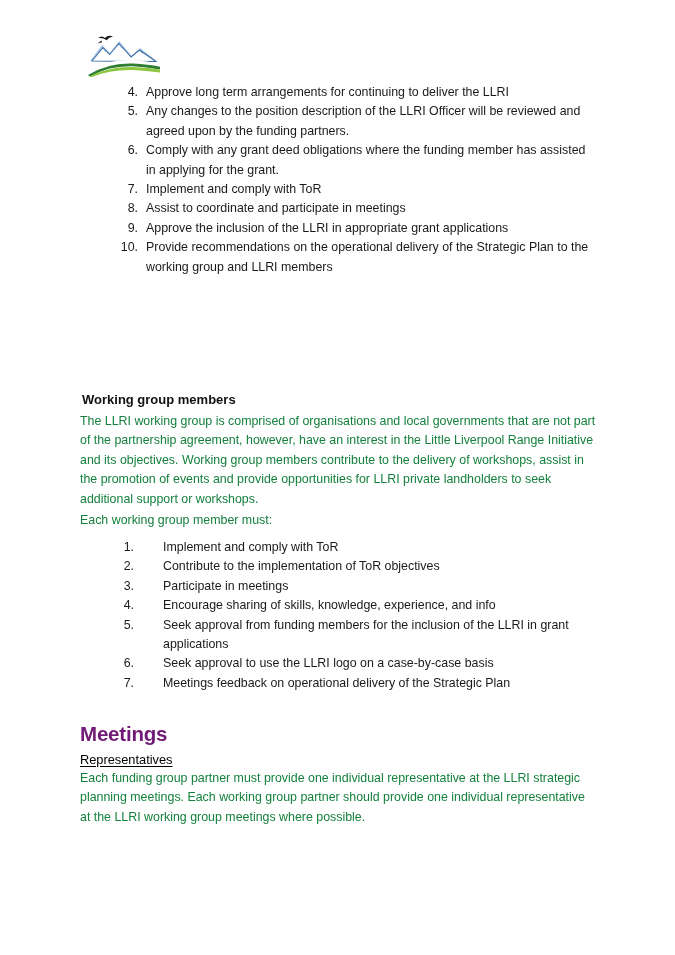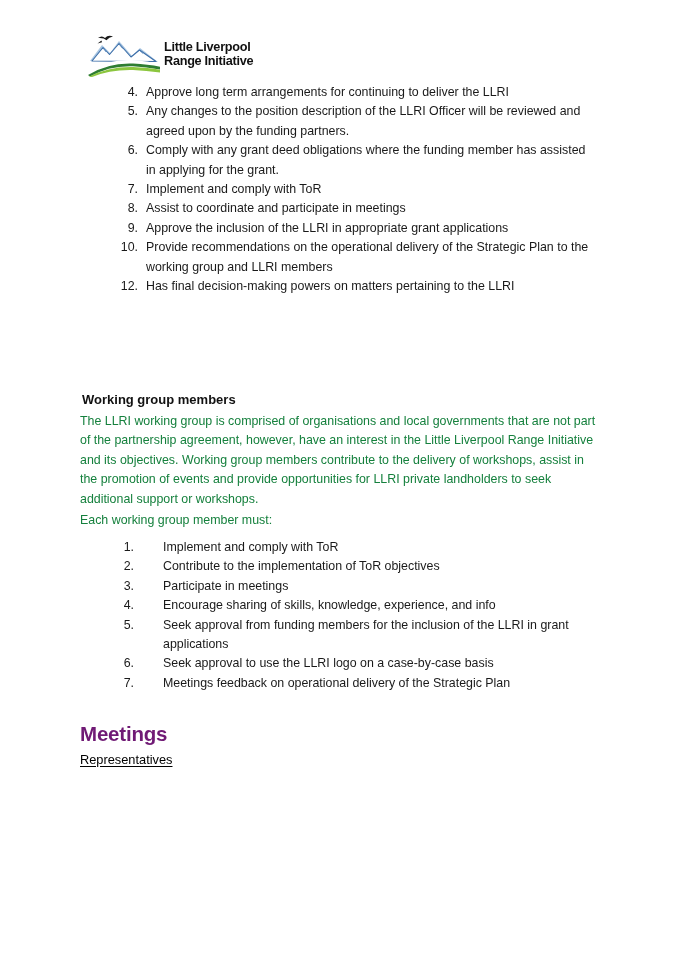--- a/index.html
+++ b/index.html
@@ -134,24 +134,20 @@
       <path d="M4 30 L15 16.5 L21.5 23.5 L31 12.5 L43 26 L51.5 19 L68 30.5 Z" fill="#ffffff" stroke="#3c6ea8" stroke-width="1.1" stroke-linejoin="round"></path>
 
       <path d="M15 17 L18 21 M31 13 L34.5 17.5 M51.5 19.5 L55 22.5" stroke="#5c8cc0" stroke-width="0.8" fill="none"></path>
 
       <path d="M0 40 Q20 28 44 29 Q60 30 72 33 L72 36 Q58 33 44 32 Q20 31 0 43 Z" fill="#ffffff"></path>
 
       <path d="M0 44 Q20 31.5 45 32.5 Q60 33.2 72 35.8 L72 38.5 Q58 36 45 35.2 Q21 34.4 2 45.6 Z" fill="#2e7d32"></path>
 
       <path d="M1 45.8 Q20 35.5 45 36 Q60 36.6 72 38.8 L72 41.5 Q58 39.5 45 39 Q22 38.4 4 46 Z" fill="#8cc63f"></path>
     </svg>
-    <div class="logo-words">
-      <span class="l1">Little Liverpool</span>
-      <span class="l2">Range Initiative</span>
-    </div>
   </div>
 
   <ol class="num-list list-a">
       <li>
         <span class="num">4.</span>
         <span class="txt">Approve long term arrangements for continuing to deliver the LLRI</span>
       </li>
       <li>
         <span class="num">5.</span>
         <span class="txt">Any changes to the position description of the LLRI Officer will be reviewed and agreed upon by the funding partners.</span>
@@ -169,24 +165,20 @@
         <span class="txt">Assist to coordinate and participate in meetings</span>
       </li>
       <li>
         <span class="num">9.</span>
         <span class="txt">Approve the inclusion of the LLRI in appropriate grant applications</span>
       </li>
       <li>
         <span class="num">10.</span>
         <span class="txt">Provide recommendations on the operational delivery of the Strategic Plan to the working group and LLRI members</span>
       </li>
-      <li>
-        <span class="num">12.</span>
-        <span class="txt">Has final decision-making powers on matters pertaining to the LLRI</span>
-      </li>
     </ol>
 
   <div class="blk wgm-head h-sub">Working group members</div>
 
   <div class="blk wgm-para body-text">The LLRI working group is comprised of organisations and local governments that are not part of the partnership agreement, however, have an interest in the Little Liverpool Range Initiative and its objectives. Working group members contribute to the delivery of workshops, assist in the promotion of events and provide opportunities for LLRI private landholders to seek additional support or workshops.</div>
 
   <div class="blk wgm-lead body-text">Each working group member must:</div>
 
   <ol class="num-list list-b">
       <li>
@@ -216,14 +208,15 @@
       <li>
         <span class="num">7.</span>
         <span class="txt">Meetings feedback on operational delivery of the Strategic Plan</span>
       </li>
     </ol>
 
   <div class="blk meet-head h-big">Meetings</div>
 
   <div class="blk meet-sub h-underline">Representatives</div>
 
+  <div class="blk meet-para body-text">Each funding group partner must provide one individual representative at the LLRI strategic planning meetings. Each working group partner should provide one individual representative at the LLRI working group meetings where possible.</div>
 
 </div>
 
 </body></html>

